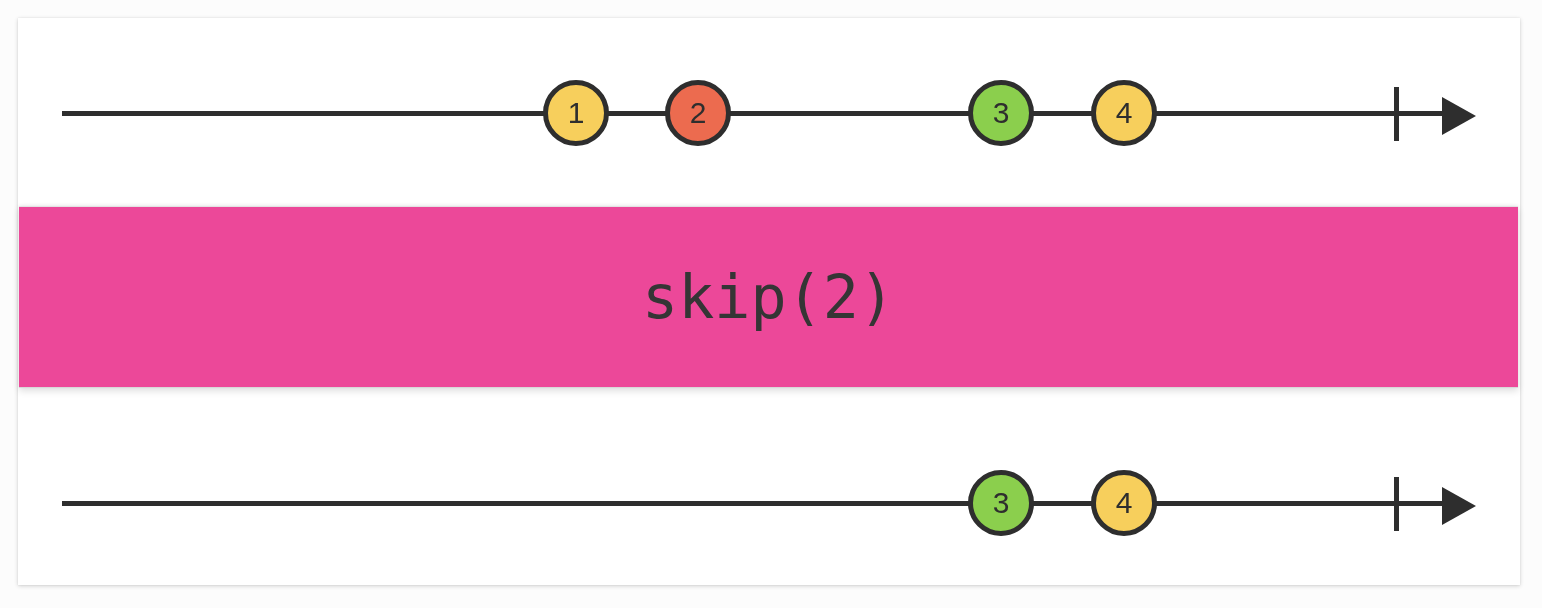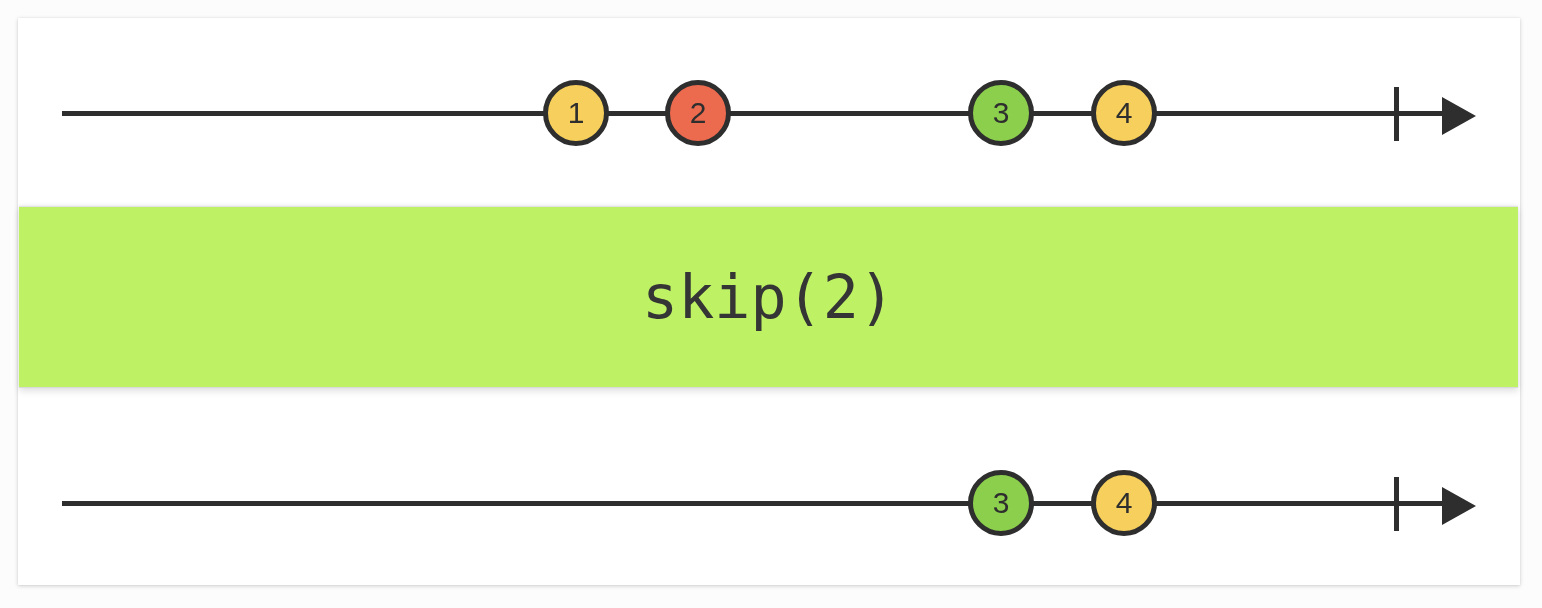--- a/index.html
+++ b/index.html
@@ -86,21 +86,21 @@
     line-height: 1;
   }
 
   
   #operator-panel {
     position: absolute;
     left: 1px;
     top: 188px;
     width: 1499px;
     height: 180px;
-    background: #bef264;
+    background: #ec4899;
     border-top: 1px solid #e3e3e3;
     border-bottom: 1px solid #d8d8d8;
     box-shadow: 0 3px 7px rgba(0,0,0,0.13), 0 -1px 3px rgba(0,0,0,0.05);
     display: flex;
     align-items: center;
     justify-content: center;
   }
   #operator-label {
     font-family: "DejaVu Sans Mono", "Liberation Mono", monospace;
     font-size: 60px;

